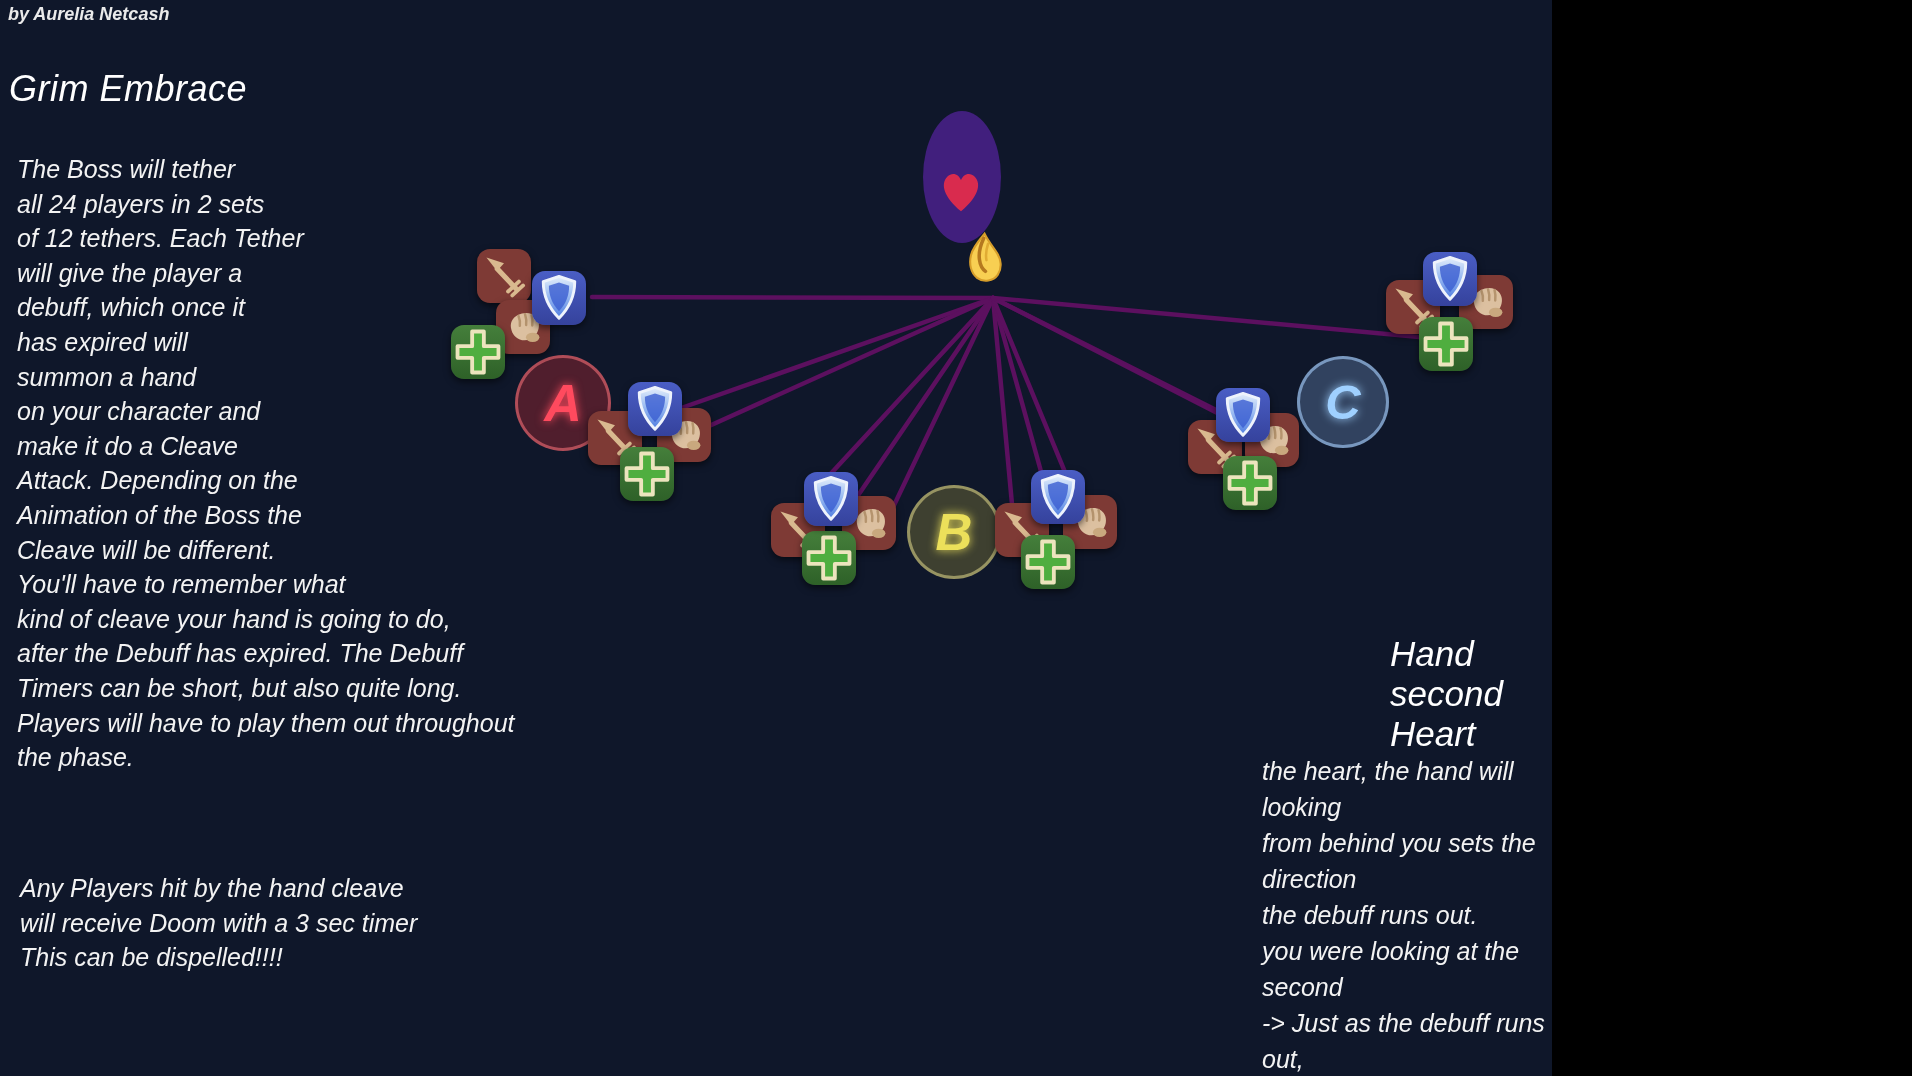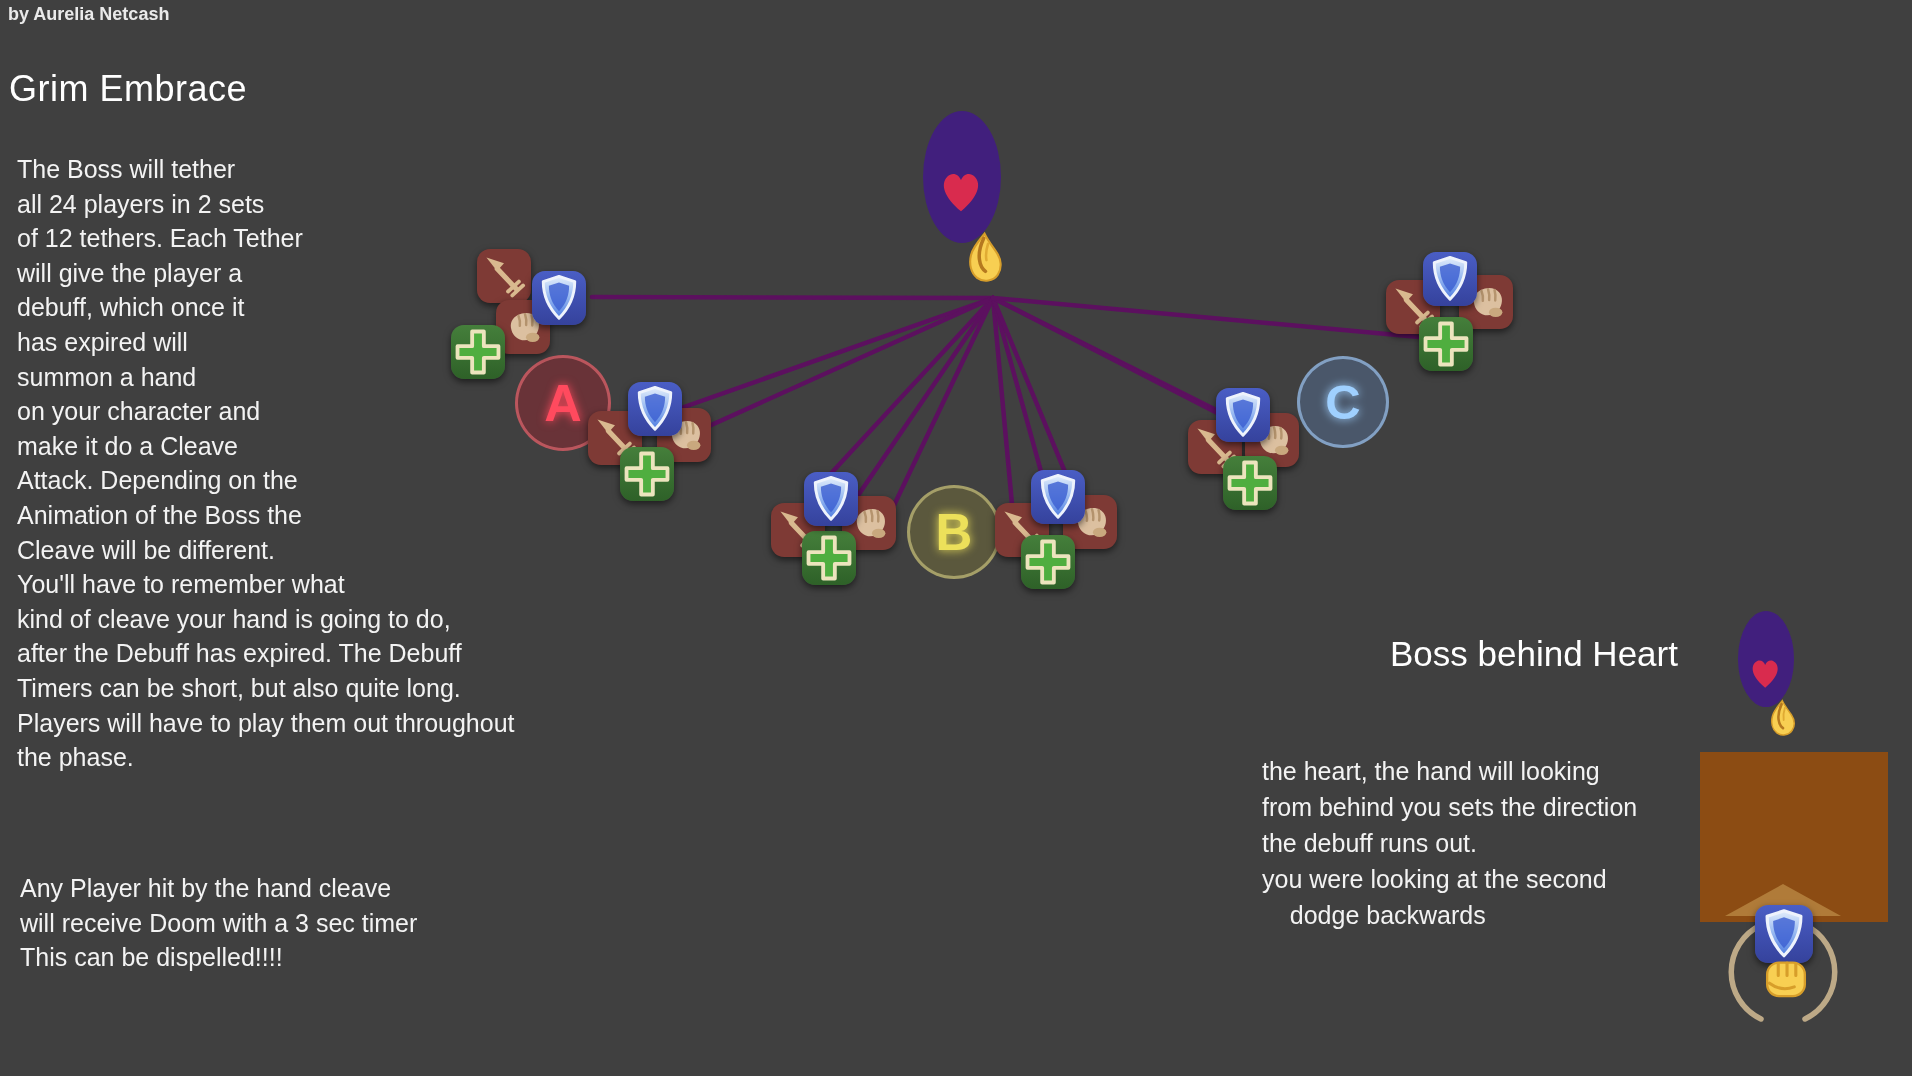--- a/index.html
+++ b/index.html
@@ -1,19 +1,20 @@
 <!DOCTYPE html>
 <html><head>
 <meta charset="utf-8">
 <style>
   html,body{margin:0;padding:0;background:#000;}
   .stage{
-    position:relative;width:1912px;height:1076px;overflow:hidden;
-    background:#404040;color:#f1f1f1;
+    position:relative;width:1552px;height:1076px;overflow:hidden;
+    background:#0f172a;color:#f1f1f1;
     font-family:"Liberation Sans",sans-serif;
+    font-style:italic;
   }
   .credit{position:absolute;left:8px;top:4px;font-size:18px;font-weight:bold;color:#eaeaea;}
   .page-title{position:absolute;left:9px;top:68px;font-size:36px;font-weight:400;color:#fff;letter-spacing:0.5px;}
   .para{position:absolute;font-size:25px;line-height:34.6px;white-space:pre-wrap;color:#f3f3f3;}
   #para1{left:17px;top:152px;}
   #para2{left:20px;top:871px;}
   #para3{left:1262px;top:753px;line-height:36px;}
   .rp-heading{position:absolute;left:1390px;top:634px;font-size:35px;font-weight:400;color:#fff;}
 
   .overlay-svg{position:absolute;left:0;top:0;z-index:1;}
@@ -45,24 +46,24 @@
         <stop offset="0.45" stop-color="#9dbdf2"></stop>
         <stop offset="1" stop-color="#4e7ce0"></stop>
       </linearGradient>
     </defs>
   </svg>
 
   <div class="credit">by Aurelia Netcash</div>
   <div class="page-title">Grim Embrace</div>
 
   <div class="para" id="para1"><div>The Boss will tether</div><div>all 24 players in 2 sets</div><div>of 12 tethers. Each Tether</div><div>will give the player a</div><div>debuff, which once it</div><div>has expired will</div><div>summon a hand</div><div>on your character and</div><div>make it do a Cleave</div><div>Attack. Depending on the</div><div>Animation of the Boss the</div><div>Cleave will be different.</div><div>You'll have to remember what</div><div>kind of cleave your hand is going to do,</div><div>after the Debuff has expired. The Debuff</div><div>Timers can be short, but also quite long.</div><div>Players will have to play them out throughout</div><div>the phase.</div></div>
-  <div class="para" id="para2"><div>Any Player hit by the hand cleave</div><div>will receive Doom with a 3 sec timer</div><div>This can be dispelled!!!!</div></div>
-
-  <div class="rp-heading">Boss behind Heart</div>
-  <div class="para" id="para3"><div>the heart, the hand will looking</div><div>from behind you sets the direction</div><div>the debuff runs out.</div><div>you were looking at the second</div><div>    dodge backwards</div></div>
+  <div class="para" id="para2"><div>Any Players hit by the hand cleave</div><div>will receive Doom with a 3 sec timer</div><div>This can be dispelled!!!!</div></div>
+
+  <div class="rp-heading">Hand second Heart</div>
+  <div class="para" id="para3"><div>the heart, the hand will looking</div><div>from behind you sets the direction</div><div>the debuff runs out.</div><div>you were looking at the second</div><div>-&gt; Just as the debuff runs out,</div><div>    dodge backwards</div></div>
 
   <div class="cleave-box" id="cleave-box" style="left: 1700px; top: 752px; width: 188px; height: 170px; background: rgb(140, 76, 19);"></div>
 
   <svg class="overlay-svg" id="overlay" width="1912" height="1076" viewBox="0 0 1912 1076">
       <line x1="993" y1="298" x2="592" y2="297" stroke="#5c105f" stroke-width="4.5" stroke-linecap="round"></line>
       <line x1="993" y1="298" x2="650" y2="419" stroke="#5c105f" stroke-width="4.5" stroke-linecap="round"></line>
       <line x1="993" y1="298" x2="678" y2="440" stroke="#5c105f" stroke-width="4.5" stroke-linecap="round"></line>
       <line x1="993" y1="298" x2="812" y2="494" stroke="#5c105f" stroke-width="4.5" stroke-linecap="round"></line>
       <line x1="993" y1="298" x2="846" y2="513" stroke="#5c105f" stroke-width="4.5" stroke-linecap="round"></line>
       <line x1="993" y1="298" x2="876" y2="543" stroke="#5c105f" stroke-width="4.5" stroke-linecap="round"></line>

